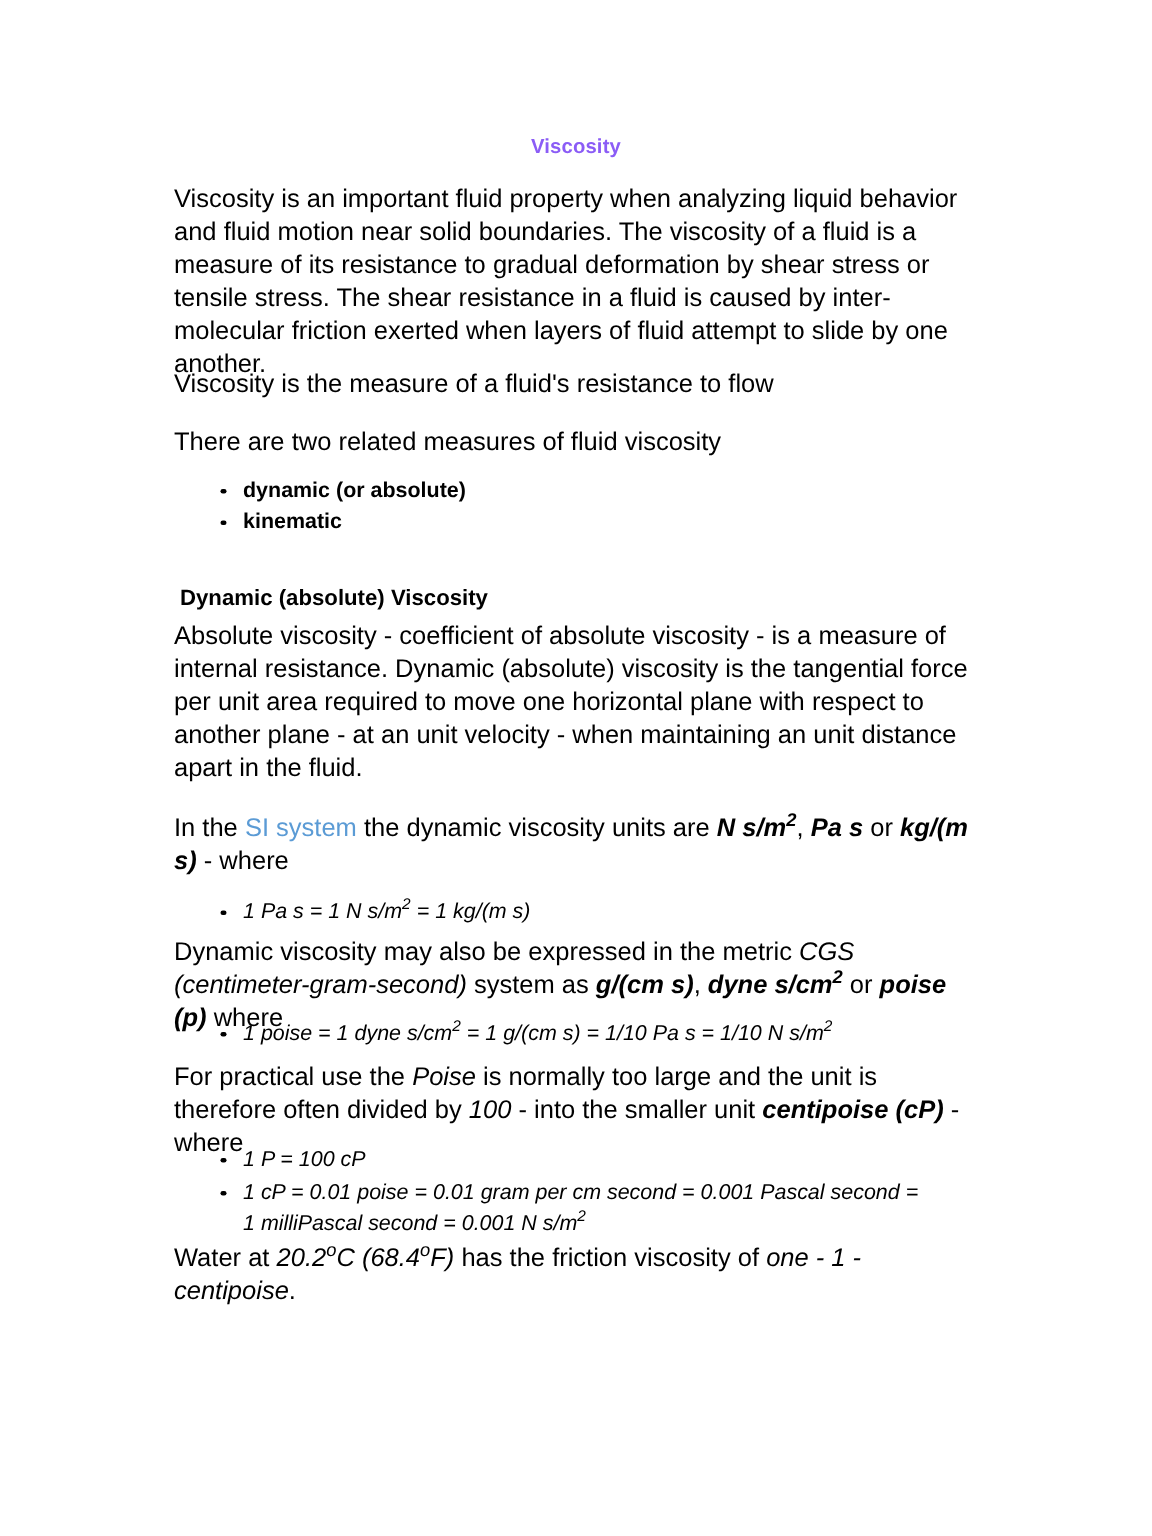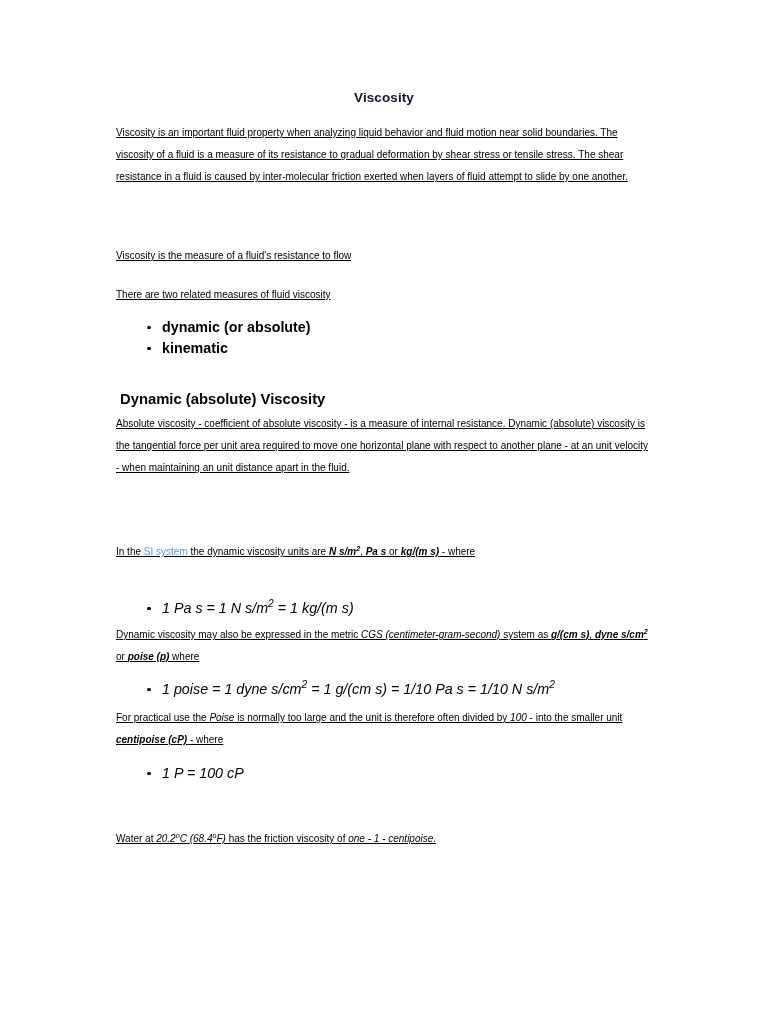--- a/index.html
+++ b/index.html
@@ -40,32 +40,31 @@
     font-size: 13.5px;
     font-weight: bold;
     letter-spacing: 0.1px;
     margin: 0;
     padding: 0;
     position: absolute;
     left: 0;
     top: 90px;
     width: 536px;
     line-height: 16px;
-    color: #0f172a;
+    color: #8b5cf6;
   }
 
   
   .para {
-    font-size: 10px;
+    font-size: 17px;
     line-height: 22.1px;
     margin: 0;
     padding: 0;
     text-align: left;
     color: #000;
-    text-decoration: underline;
   }
 
   .p-intro       { position: absolute; left: 0; top: 122px;  width: 536px; }
   .p-measure     { position: absolute; left: 0; top: 245px;  width: 536px; }
   .p-two         { position: absolute; left: 0; top: 284px;  width: 536px; }
   .p-absolute    { position: absolute; left: 0; top: 413px;  width: 536px; }
   .p-si          { position: absolute; left: 0; top: 541px;  width: 536px; }
   .p-cgs         { position: absolute; left: 0; top: 624px;  width: 536px; }
   .p-practical   { position: absolute; left: 0; top: 707px;  width: 536px; }
   .p-water       { position: absolute; left: 0; top: 828px;  width: 536px; }
@@ -167,18 +166,19 @@
     <p class="para p-cgs"><span>Dynamic viscosity may also be expressed in the metric </span><span class="ital">CGS (centimeter-gram-second)</span><span> system as </span><span class="bi">g/(cm s)</span><span>, </span><span class="bi"><span>dyne s/cm</span><sup>2</sup></span><span> or </span><span class="bi">poise (p)</span><span> where</span></p>
 
     <ul class="bullets ul-poise">
       <li><span class="ital"><span>1 poise = 1 dyne s/cm</span><sup>2</sup><span> = 1 g/(cm s) = 1/10 Pa s = 1/10 N s/m</span><sup>2</sup></span></li>
     </ul>
 
     <p class="para p-practical"><span>For practical use the </span><span class="ital">Poise</span><span> is normally too large and the unit is therefore often divided by </span><span class="ital">100</span><span> - into the smaller unit </span><span class="bi">centipoise (cP)</span><span> - where</span></p>
 
     <ul class="bullets ul-cp">
       <li><span class="ital">1 P = 100 cP</span></li>
+      <li><span class="ital"><span>1 cP = 0.01 poise = 0.01 gram per cm second = 0.001 Pascal second =</span><br><span>1 milliPascal second = 0.001 N s/m</span><sup>2</sup></span></li>
     </ul>
 
     <p class="para p-water"><span>Water at </span><span class="ital"><span>20.2</span><span class="deg">o</span><span>C</span></span><span> </span><span class="ital"><span>(68.4</span><span class="deg">o</span><span>F)</span></span><span> has the friction viscosity of </span><span class="ital">one - 1 - centipoise</span><span>.</span></p>
 
   </div>
 </div>
 
 </body></html>

